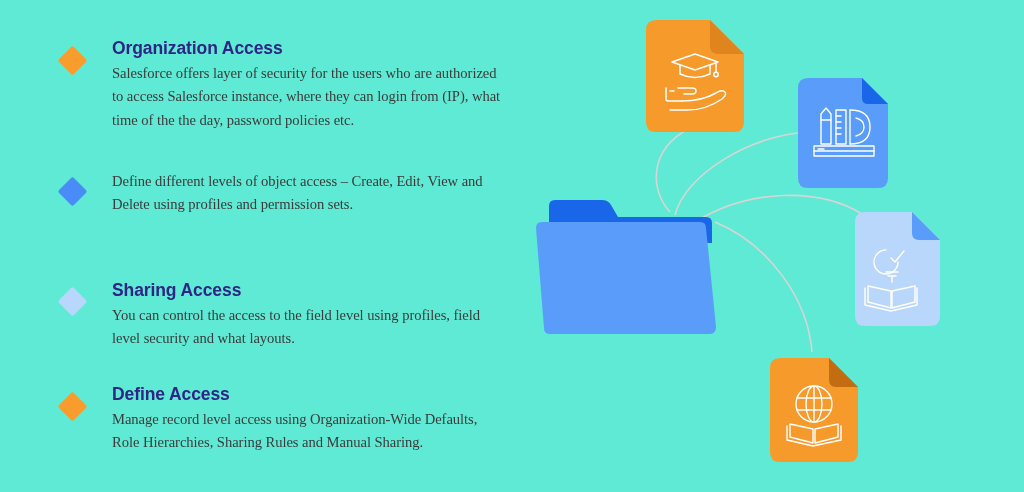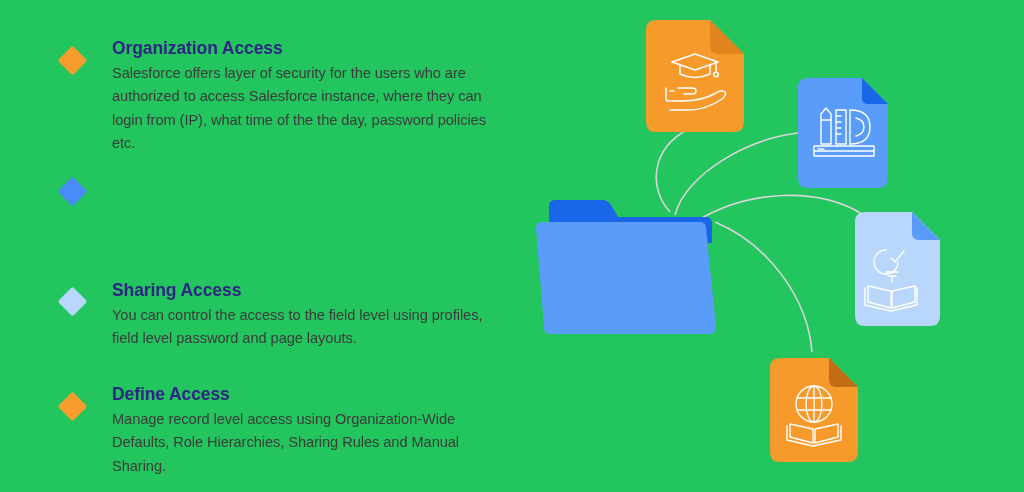--- a/index.html
+++ b/index.html
@@ -12,21 +12,21 @@
     height: 492px;
     overflow: hidden;
     font-family: "Liberation Sans", sans-serif;
     position: relative;
   }
 
   #canvas {
     position: relative;
     width: 1024px;
     height: 492px;
-    background: #22c55e;
+    background: #5eead4;
   }
 
   
   #text-column {
     position: absolute;
     left: 0;
     top: 0;
     width: 520px;
     height: 492px;
   }
@@ -61,20 +61,21 @@
     margin: 0 0 4px 0;
     white-space: nowrap;
   }
 
   .feature-desc {
     font-size: 14.6px;
     color: #3b3b3b;
     line-height: 23.3px;
     margin: 0;
     letter-spacing: -0.05px;
+    font-family: Liberation Serif, serif;
   }
 
   
   #block-0 { top: 38px; }
   #block-0 .feature-diamond { top: 12px; }
   #block-1 { top: 170px; }
   #block-1 .feature-diamond { top: 11px; }
   #block-2 { top: 280px; }
   #block-2 .feature-diamond { top: 11px; }
   #block-3 { top: 384px; }
@@ -103,28 +104,29 @@
       <span class="feature-diamond" style="background:#f89c2e;"></span>
       <div class="feature-text">
         <p class="feature-title">Organization Access</p>
         <p class="feature-desc">Salesforce offers layer of security for the users who are authorized to access Salesforce instance, where they can login from (IP), what time of the the day, password policies etc.</p>
       </div>
     </div>
 
     <div class="feature-block" id="block-1">
       <span class="feature-diamond" style="background:#4a8cf7;"></span>
       <div class="feature-text">
+        <p class="feature-desc">Define different levels of object access – Create, Edit, View and Delete using profiles and permission sets.</p>
       </div>
     </div>
 
     <div class="feature-block" id="block-2">
       <span class="feature-diamond" style="background:#b9d6fb;"></span>
       <div class="feature-text">
         <p class="feature-title">Sharing Access</p>
-        <p class="feature-desc">You can control the access to the field level using profiles, field level password and page layouts.</p>
+        <p class="feature-desc">You can control the access to the field level using profiles, field level security and what layouts.</p>
       </div>
     </div>
 
     <div class="feature-block" id="block-3">
       <span class="feature-diamond" style="background:#f89c2e;"></span>
       <div class="feature-text">
         <p class="feature-title">Define Access</p>
         <p class="feature-desc">Manage record level access using Organization-Wide Defaults, Role Hierarchies, Sharing Rules and Manual Sharing.</p>
       </div>
     </div>

